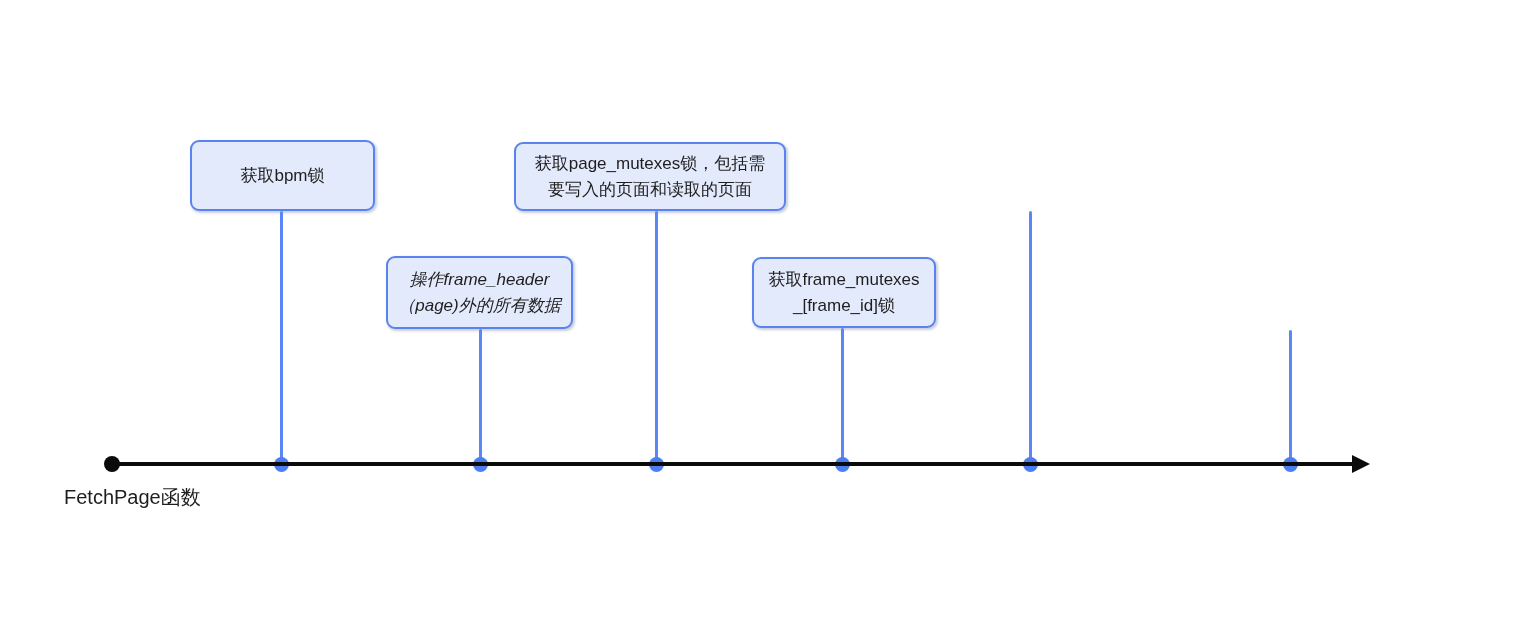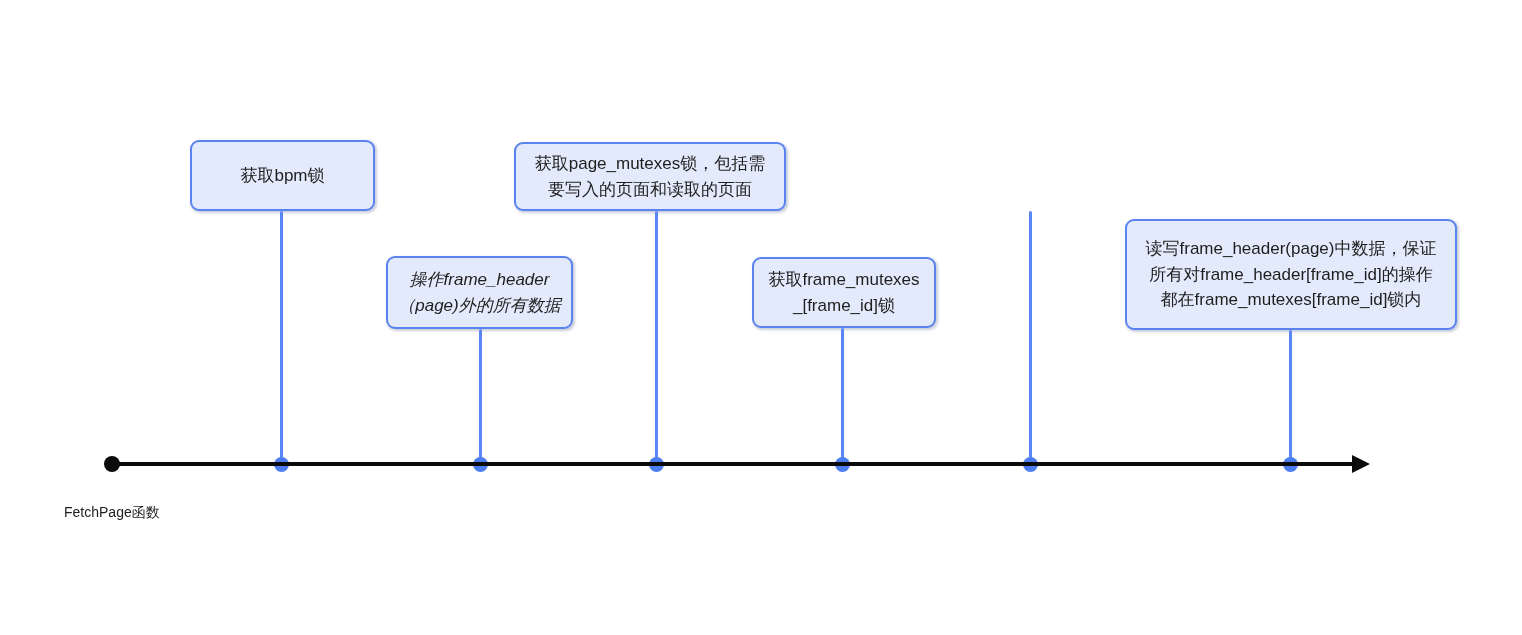--- a/index.html
+++ b/index.html
@@ -71,22 +71,22 @@
     top: 455px;
     width: 0;
     height: 0;
     border-left: 18px solid var(--timeline-line, #0b0b0b);
     border-top: 9px solid transparent;
     border-bottom: 9px solid transparent;
   }
   .timeline-title {
     position: absolute;
     left: 64px;
-    top: 504px;
-    font-size: 14px;
+    top: 484px;
+    font-size: 20px;
     color: var(--text, #1e1e1e);
   }
 </style>
 </head>
 <body>
 
 <div id="canvas">
 
   <div class="callout" style="left:190px; top:140px; width:185px; height:71px;">
     <span class="label-text">获取bpm锁</span>
@@ -111,25 +111,20 @@
   <div class="callout" style="left:752px; top:257px; width:184px; height:71px;">
     <span class="label-text">获取frame_mutexes
 _[frame_id]锁</span>
   </div>
   <div class="connector" style="left:840.5px; top:328px; height:136px;"></div>
   <div class="dot" style="left:834.5px; top:456.5px;"></div>
 
   <div class="connector" style="left:1028.5px; top:211px; height:253px;"></div>
   <div class="dot" style="left:1022.5px; top:456.5px;"></div>
 
-  <div class="callout" style="left:1125px; top:219px; width:332px; height:111px;">
-    <span class="label-text">读写frame_header(page)中数据，保证
-所有对frame_header[frame_id]的操作
-都在frame_mutexes[frame_id]锁内</span>
-  </div>
   <div class="connector" style="left:1288.5px; top:330px; height:134px;"></div>
   <div class="dot" style="left:1282.5px; top:456.5px;"></div>
 
   <div class="timeline-line"></div>
   <div class="timeline-start-dot"></div>
   <div class="timeline-arrowhead"></div>
   <div class="timeline-title">FetchPage函数</div>
 
 </div>
 

